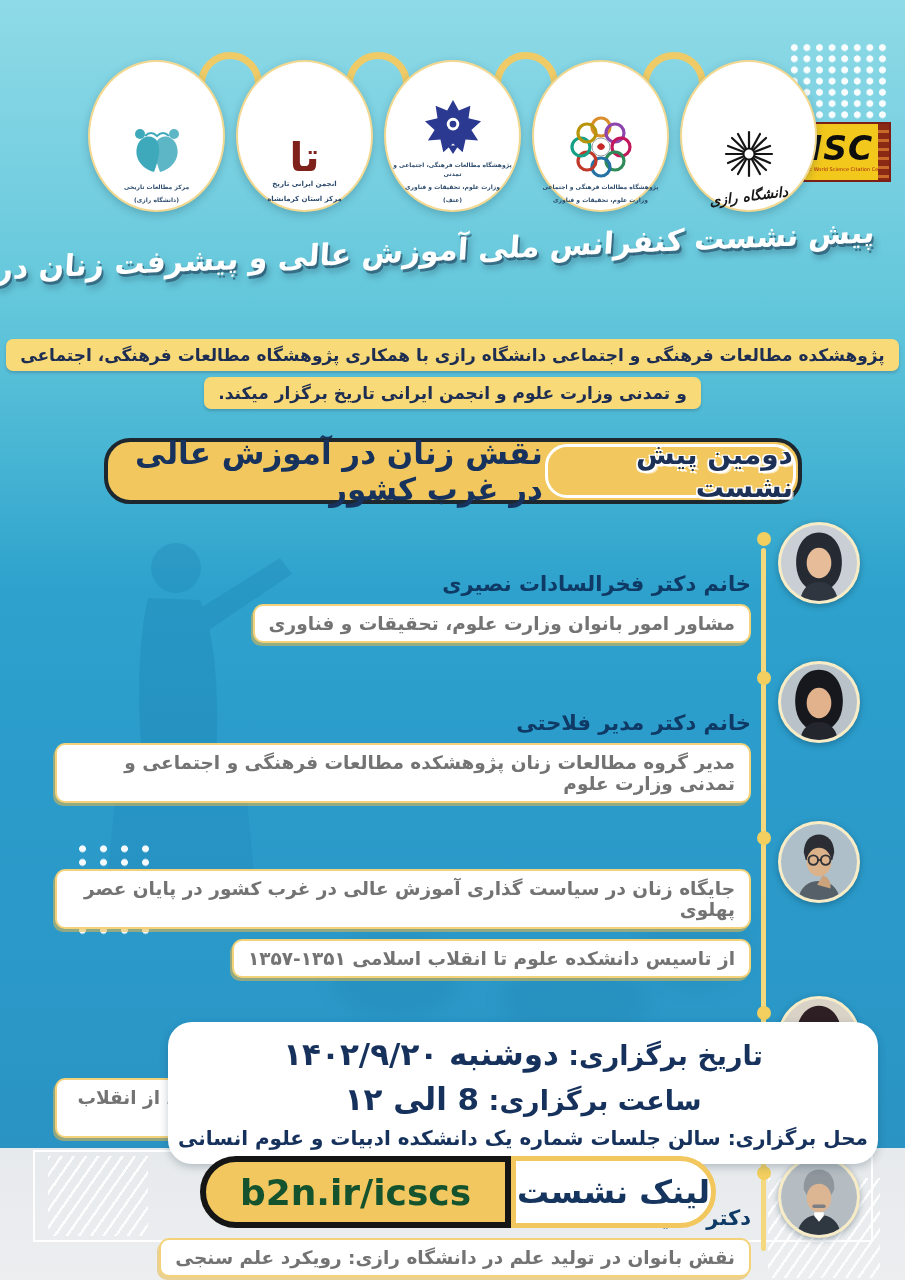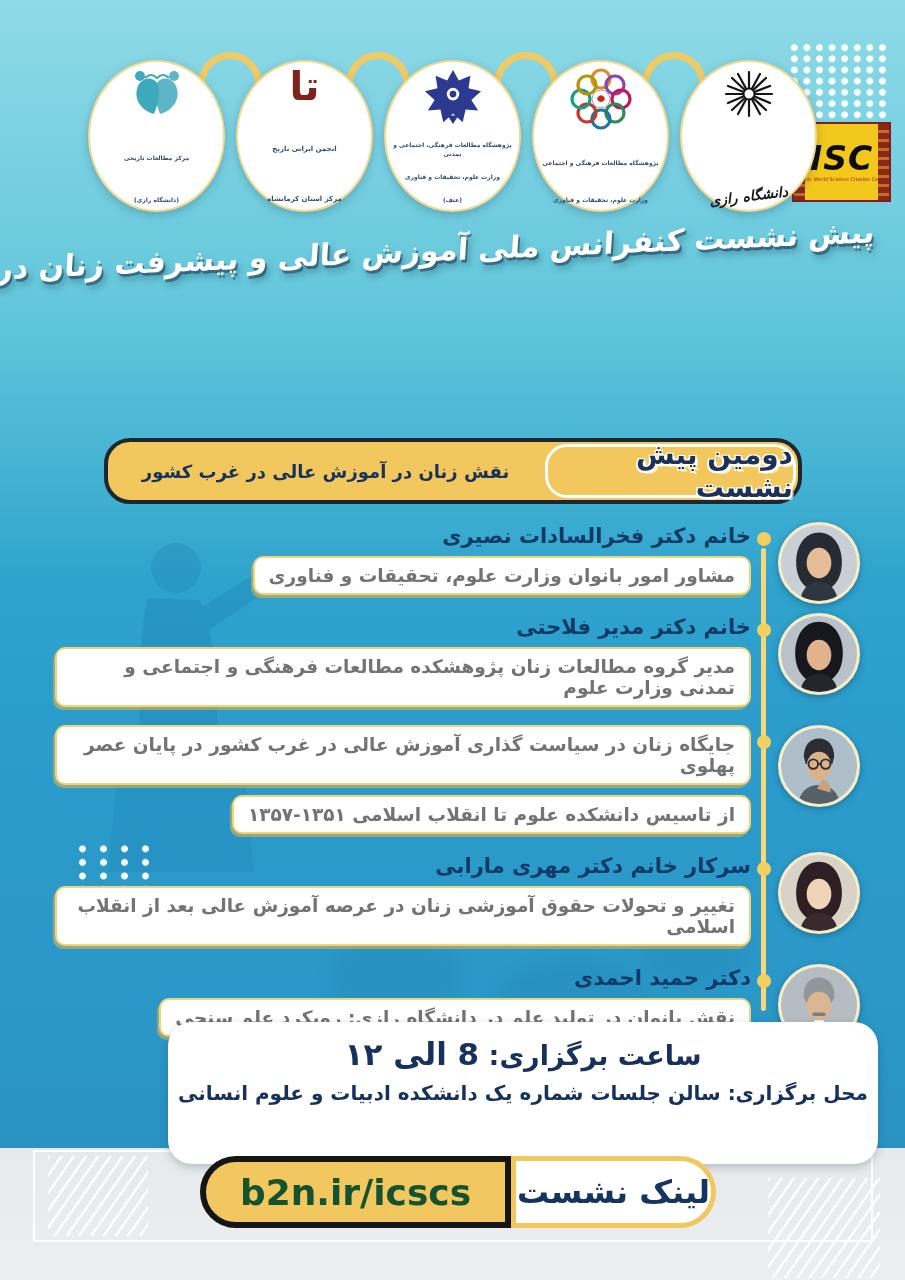--- a/index.html
+++ b/index.html
@@ -13,33 +13,33 @@
   .blob{position:absolute;border-radius:50%;background:#14618b;opacity:.10;filter:blur(9px);z-index:1;}
   .dots{position:absolute;background-image:radial-gradient(circle,rgba(255,255,255,.95) 3.1px,rgba(255,255,255,0) 3.8px);z-index:2;}
   .dots-tr{left:788px;top:42px;width:101px;height:78px;background-size:12.6px 11.2px;}
   .dots-left{left:72px;top:842px;width:84px;height:95px;background-size:21px 13.6px;}
   .bottom-gray{position:absolute;left:0;top:1148px;width:905px;height:132px;background:linear-gradient(180deg,#e7eaec,#eceef0);z-index:2;}
   .bottom-frame{position:absolute;left:33px;top:1150px;width:836px;height:88px;border:2.5px solid rgba(255,255,255,.95);z-index:3;}
   .hatch{position:absolute;background:repeating-linear-gradient(125deg,rgba(255,255,255,.9) 0 2.5px,rgba(255,255,255,0) 2.5px 10px);z-index:3;}
   .hatch-l{left:48px;top:1156px;width:100px;height:80px;}
   .hatch-r{left:768px;top:1178px;width:112px;height:100px;}
   
-  .isc{position:absolute;left:792px;top:122px;width:99px;height:80px;background:#f3c81d;border:2px solid #7d1f17;
+  .isc{position:absolute;left:792px;top:122px;width:99px;height:60px;background:#f3c81d;border:2px solid #7d1f17;
        display:flex;flex-direction:column;align-items:center;justify-content:center;z-index:4;box-sizing:border-box;}
   .isc:before,.isc:after{content:"";position:absolute;top:0;bottom:0;width:11px;
        background:repeating-linear-gradient(180deg,#8a2a14 0 6px,#c96a2a 6px 9px);}
   .isc:before{left:0;} .isc:after{right:0;}
   .isc-label{font-weight:bold;font-size:33px;color:#0d0d0d;letter-spacing:1px;line-height:1;font-style:italic;}
   .isc-cap{font-size:5px;color:#a32014;margin-top:1px;white-space:nowrap;}
   
   .logos{position:absolute;left:88px;top:60px;width:729px;display:flex;justify-content:space-between;z-index:4;}
   .arc{position:absolute;top:48px;width:80px;height:40px;overflow:hidden;z-index:3;}
   .arc:before{content:"";display:block;width:64px;height:64px;margin:4px auto;border-radius:50%;border:7px solid #eecb67;box-sizing:border-box;}
   .logo-circle{width:137px;height:152px;background:#fff;border-radius:50%;border:2px solid #f2d891;
-       box-shadow:0 3px 8px rgba(20,60,80,.25);display:flex;flex-direction:column;align-items:center;justify-content:space-between;
+       box-shadow:0 3px 8px rgba(20,60,80,.25);display:flex;flex-direction:column;align-items:center;justify-content:flex-end;
        text-align:center;padding:6px;box-sizing:border-box;}
   .logo-cap{font-size:6px;font-weight:bold;color:#2e4d6e;line-height:1.5;margin-top:4px;}
   .logo-title-fa{font-size:14px;font-weight:bold;color:#161616;transform:rotate(-7deg);margin-top:4px;font-style:italic;}
   .ta-glyph{font-size:40px;line-height:.9;font-weight:bold;color:#7e221b;}
   
   .main-title{position:absolute;left:30px;right:30px;top:232px;text-align:center;z-index:4;
       color:#fff;font-size:30px;font-weight:bold;white-space:nowrap;
       transform:rotate(-2.4deg) skewX(-6deg);
       text-shadow:2px 3px 0 rgba(25,55,80,.55),4px 6px 6px rgba(25,55,80,.35);}
   
@@ -47,32 +47,32 @@
   .org-strip{display:inline-block;background:#f8da79;color:#1e2d52;font-weight:bold;font-size:17px;
       padding:6px 14px;border-radius:7px;margin:3px 0;box-shadow:0 2px 3px rgba(30,60,80,.25);}
   
   .session{position:absolute;left:104px;top:438px;width:698px;height:66px;background:#f1c75e;
       border:4px solid #1c2730;border-radius:26px;display:flex;z-index:4;box-sizing:border-box;}
   .session-badge{flex:0 0 245px;background:#f1c75e;border:3px solid #fff;border-radius:22px;
       display:flex;align-items:center;justify-content:center;margin:2px;
       font-size:28px;font-weight:bold;color:#1d3157;
       text-shadow:-1.5px -1.5px 0 #fff,1.5px -1.5px 0 #fff,-1.5px 1.5px 0 #fff,1.5px 1.5px 0 #fff,3px 3px 0 rgba(255,255,255,.65);}
   .session-topic{flex:1;display:flex;align-items:center;justify-content:center;
-      font-size:18px;font-weight:bold;color:#17335d;}
+      font-size:31px;font-weight:bold;color:#17335d;}
   
   .speakers{position:absolute;right:40px;left:55px;top:522px;z-index:4;}
   .tl-line{position:absolute;right:99px;top:26px;bottom:44px;width:5px;background:#f3d87e;border-radius:3px;}
   .speaker-row{display:flex;align-items:flex-start;margin-bottom:8px;position:relative;}
   .photo-wrap{flex:0 0 92px;display:flex;justify-content:center;}
   .photo{width:76px;height:76px;border-radius:50%;overflow:hidden;border:3px solid #f7ecc6;
       box-shadow:0 2px 6px rgba(10,40,60,.35);display:block;background:#cfd6da;}
   .photo svg{display:block;}
   .tl-cell{flex:0 0 22px;position:relative;align-self:stretch;}
   .tl-dot{position:absolute;top:10px;right:2px;width:14px;height:14px;border-radius:50%;background:#f3cf5f;}
-  .sp-content{flex:1;padding-top:0;}
+  .sp-content{flex:1;padding-top:0;margin-top:48px;}
   .sp-name{font-size:21px;font-weight:bold;color:#0f3a66;margin:2px 0 8px;}
   .sp-pill{display:inline-block;background:#fff;border:2px solid #f3d27a;border-radius:10px;
       padding:7px 14px;font-size:18.5px;font-weight:bold;color:#737373;margin-bottom:10px;
       box-shadow:-2px 3px 0 rgba(232,184,75,.55);}
   
   .card{position:absolute;left:168px;top:1022px;width:710px;height:142px;background:#fff;border-radius:24px;
       z-index:4;text-align:center;color:#16325c;box-shadow:0 3px 8px rgba(20,50,70,.25);padding-top:10px;box-sizing:border-box;}
   .card-line{font-weight:bold;}
   .card-line.big{font-size:27px;line-height:1.45;}
   .card-line.big .val{font-size:31px;letter-spacing:1px;}
@@ -193,20 +193,24 @@
         </g>
         <path d="M18 10c4-4 8-4 12 0c4-4 8-4 12 0" stroke="#3fa9bc" stroke-width="2" fill="none"></path>
       </svg>
       <div class="logo-cap">مرکز مطالعات تاریخی</div>
       <div class="logo-cap">(دانشگاه رازی)</div>
     </div>
   </div>
 
   <div class="main-title">پیش نشست کنفرانس ملی آموزش عالی و پیشرفت زنان در ایران</div>
 
+  <div class="org">
+    <span class="org-strip">پژوهشکده مطالعات فرهنگی و اجتماعی دانشگاه رازی با همکاری پژوهشگاه مطالعات فرهنگی، اجتماعی</span><br>
+    <span class="org-strip">و تمدنی وزارت علوم و انجمن ایرانی تاریخ برگزار میکند.</span>
+  </div>
 
   <div class="session">
     <div class="session-badge">دومین پیش نشست</div>
     <div class="session-topic">نقش زنان در آموزش عالی در غرب کشور</div>
   </div>
 
   <div class="speakers">
     <div class="tl-line"></div>
 
     <div class="speaker-row">
@@ -311,20 +315,24 @@
         </div>
       <div class="sp-content">
         <div class="sp-name">دکتر حمید احمدی</div>
         <div><span class="sp-pill">نقش بانوان در تولید علم در دانشگاه رازی: رویکرد علم سنجی</span></div>
       </div>
     </div>
   </div>
 
   <div class="card">
     <div class="card-line big">
+      <span>تاریخ برگزاری:</span>
+      <span class="val">دوشنبه ۱۴۰۲/۹/۲۰</span>
+    </div>
+    <div class="card-line big">
       <span>ساعت برگزاری:</span>
       <span class="val">8 الی ۱۲</span>
     </div>
     <div class="card-line small">
       <span>محل برگزاری:</span>
       <span>سالن جلسات شماره یک دانشکده ادبیات و علوم انسانی</span>
     </div>
   </div>
 
   <div class="capsule">

